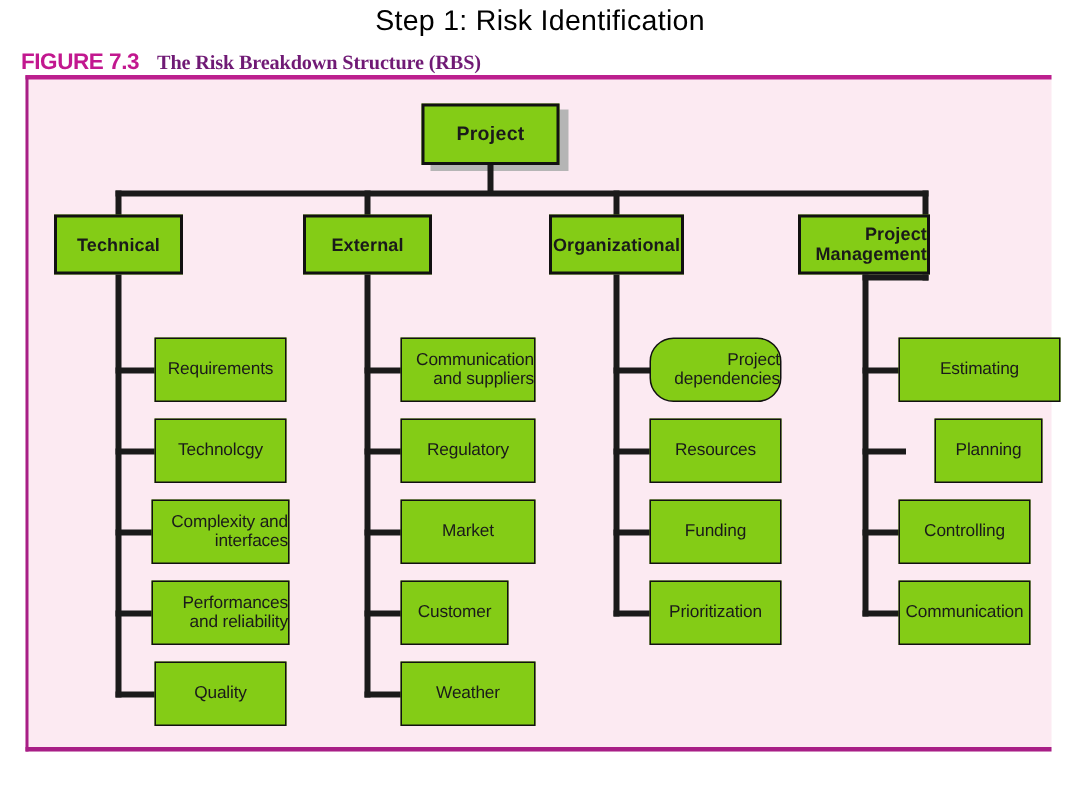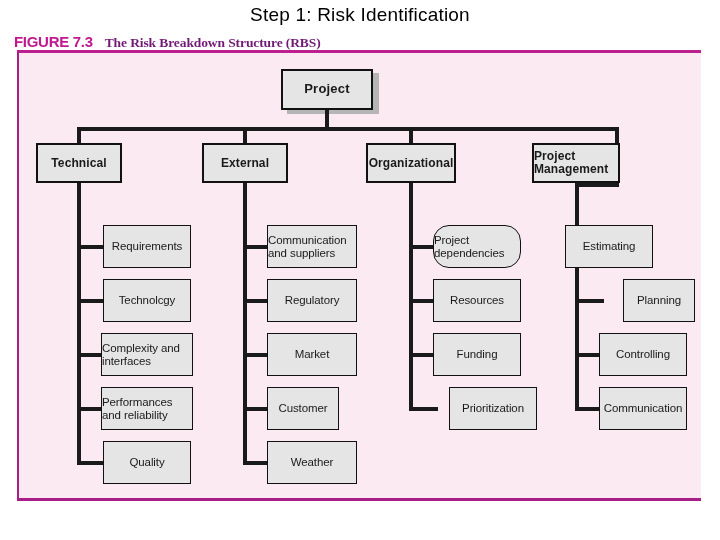--- a/index.html
+++ b/index.html
@@ -71,27 +71,27 @@
     top: 0;
     width: 720px;
     height: 540px;
     pointer-events: none;
   }
   #diagram .hit { pointer-events: auto; }
 
   
   .node {
     position: absolute;
-    background: #e5e5e5;
+    background: #84cc16;
     border: 1.6px solid #111111;
     box-sizing: border-box;
     display: flex;
     align-items: center;
     justify-content: center;
-    text-align: left;
+    text-align: right;
     color: #1a1a1a;
     line-height: 1.08;
   }
 
   .node.root {
     border-width: 2.2px;
     font-weight: bold;
     font-size: 13px;
     letter-spacing: 0.2px;
   }
@@ -193,28 +193,28 @@
   <div class="conn h-thick" style="left:409px; top:245px; width:29px;"></div>
   <div class="node leaf hit" style="left:433px; top:225px; width:88px; height:43px;border-radius:16px;">Project dependencies</div>
 
   <div class="conn h-thick" style="left:409px; top:299px; width:29px;"></div>
   <div class="node leaf hit" style="left:433px; top:279px; width:88px; height:43px;">Resources</div>
 
   <div class="conn h-thick" style="left:409px; top:353px; width:29px;"></div>
   <div class="node leaf hit" style="left:433px; top:333px; width:88px; height:43px;">Funding</div>
 
   <div class="conn h-thick" style="left:409px; top:407px; width:29px;"></div>
-  <div class="node leaf hit" style="left:433px; top:387px; width:88px; height:43px;margin-left:16px;">Prioritization</div>
+  <div class="node leaf hit" style="left:433px; top:387px; width:88px; height:43px;">Prioritization</div>
 
   <div class="conn v-thick" style="left:575px; top:183px; height:228px;"></div>
   <div class="conn h-thick" style="left:575px; top:183px; width:44px;"></div>
   <div class="conn v-thick" style="left:615px; top:183px; height:4px;"></div>
 
   <div class="conn h-thick" style="left:575px; top:245px; width:29px;"></div>
-  <div class="node leaf hit" style="left:565px; top:225px; width:88px; height:43px;">Estimating</div>
+  <div class="node leaf hit" style="left:599px; top:225px; width:108px; height:43px;">Estimating</div>
 
   <div class="conn h-thick" style="left:575px; top:299px; width:29px;"></div>
   <div class="node leaf hit" style="left:623px; top:279px; width:72px; height:43px;">Planning</div>
 
   <div class="conn h-thick" style="left:575px; top:353px; width:29px;"></div>
   <div class="node leaf hit" style="left:599px; top:333px; width:88px; height:43px;">Controlling</div>
 
   <div class="conn h-thick" style="left:575px; top:407px; width:29px;"></div>
   <div class="node leaf hit" style="left:599px; top:387px; width:88px; height:43px;">Communication</div>
 

